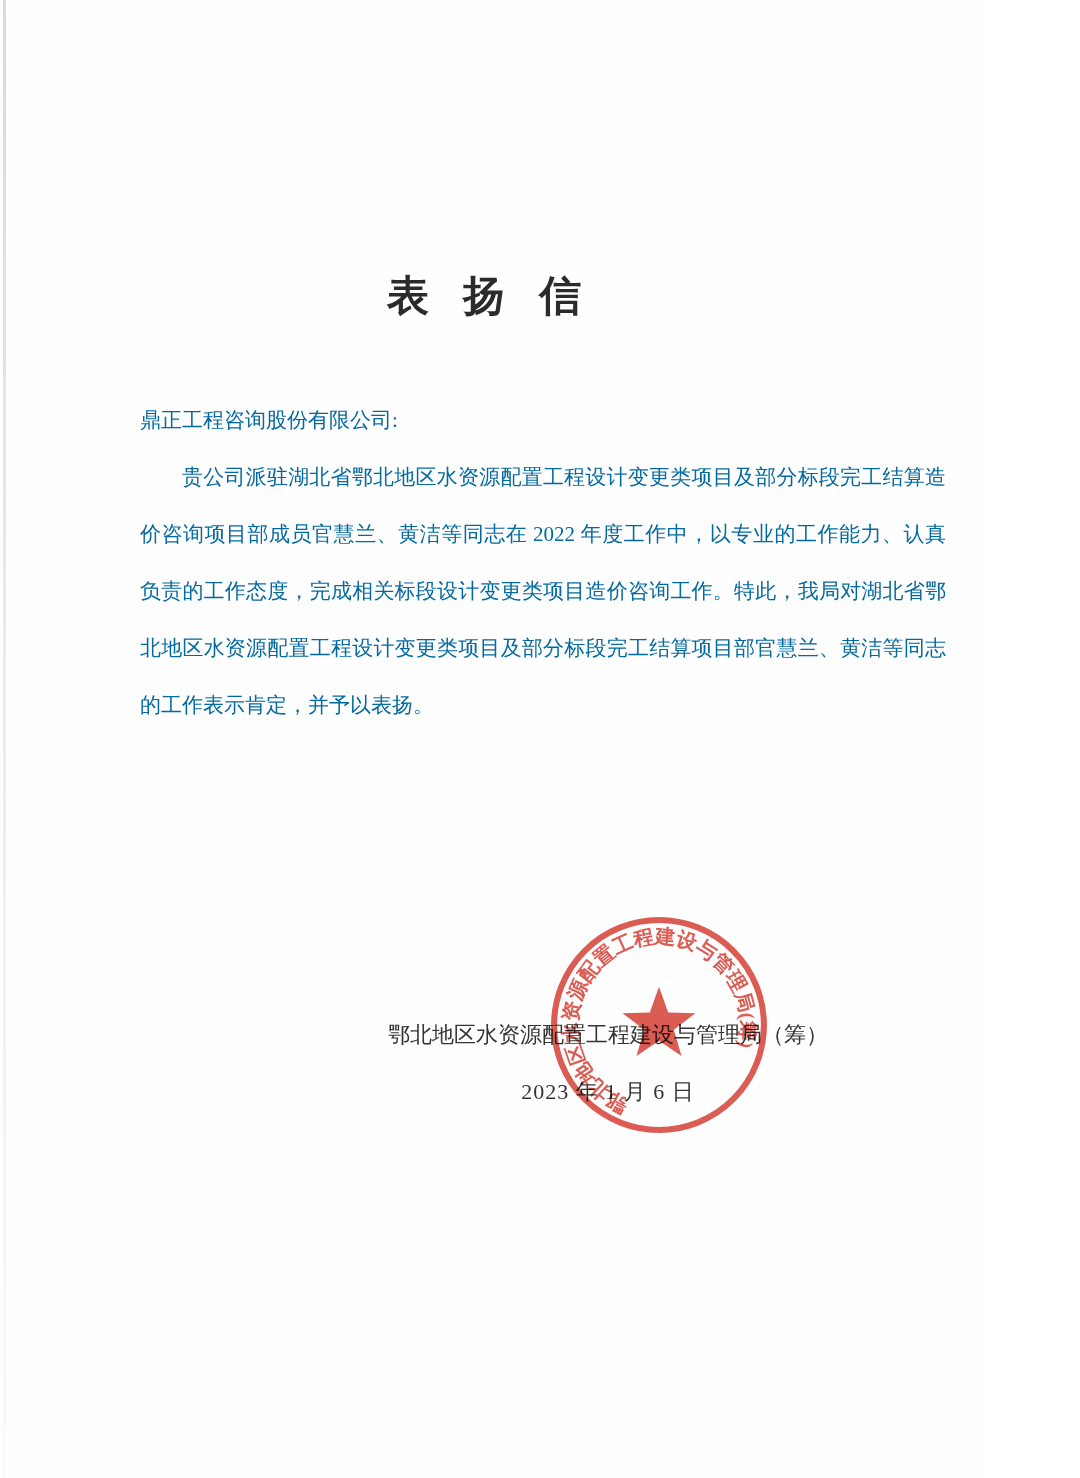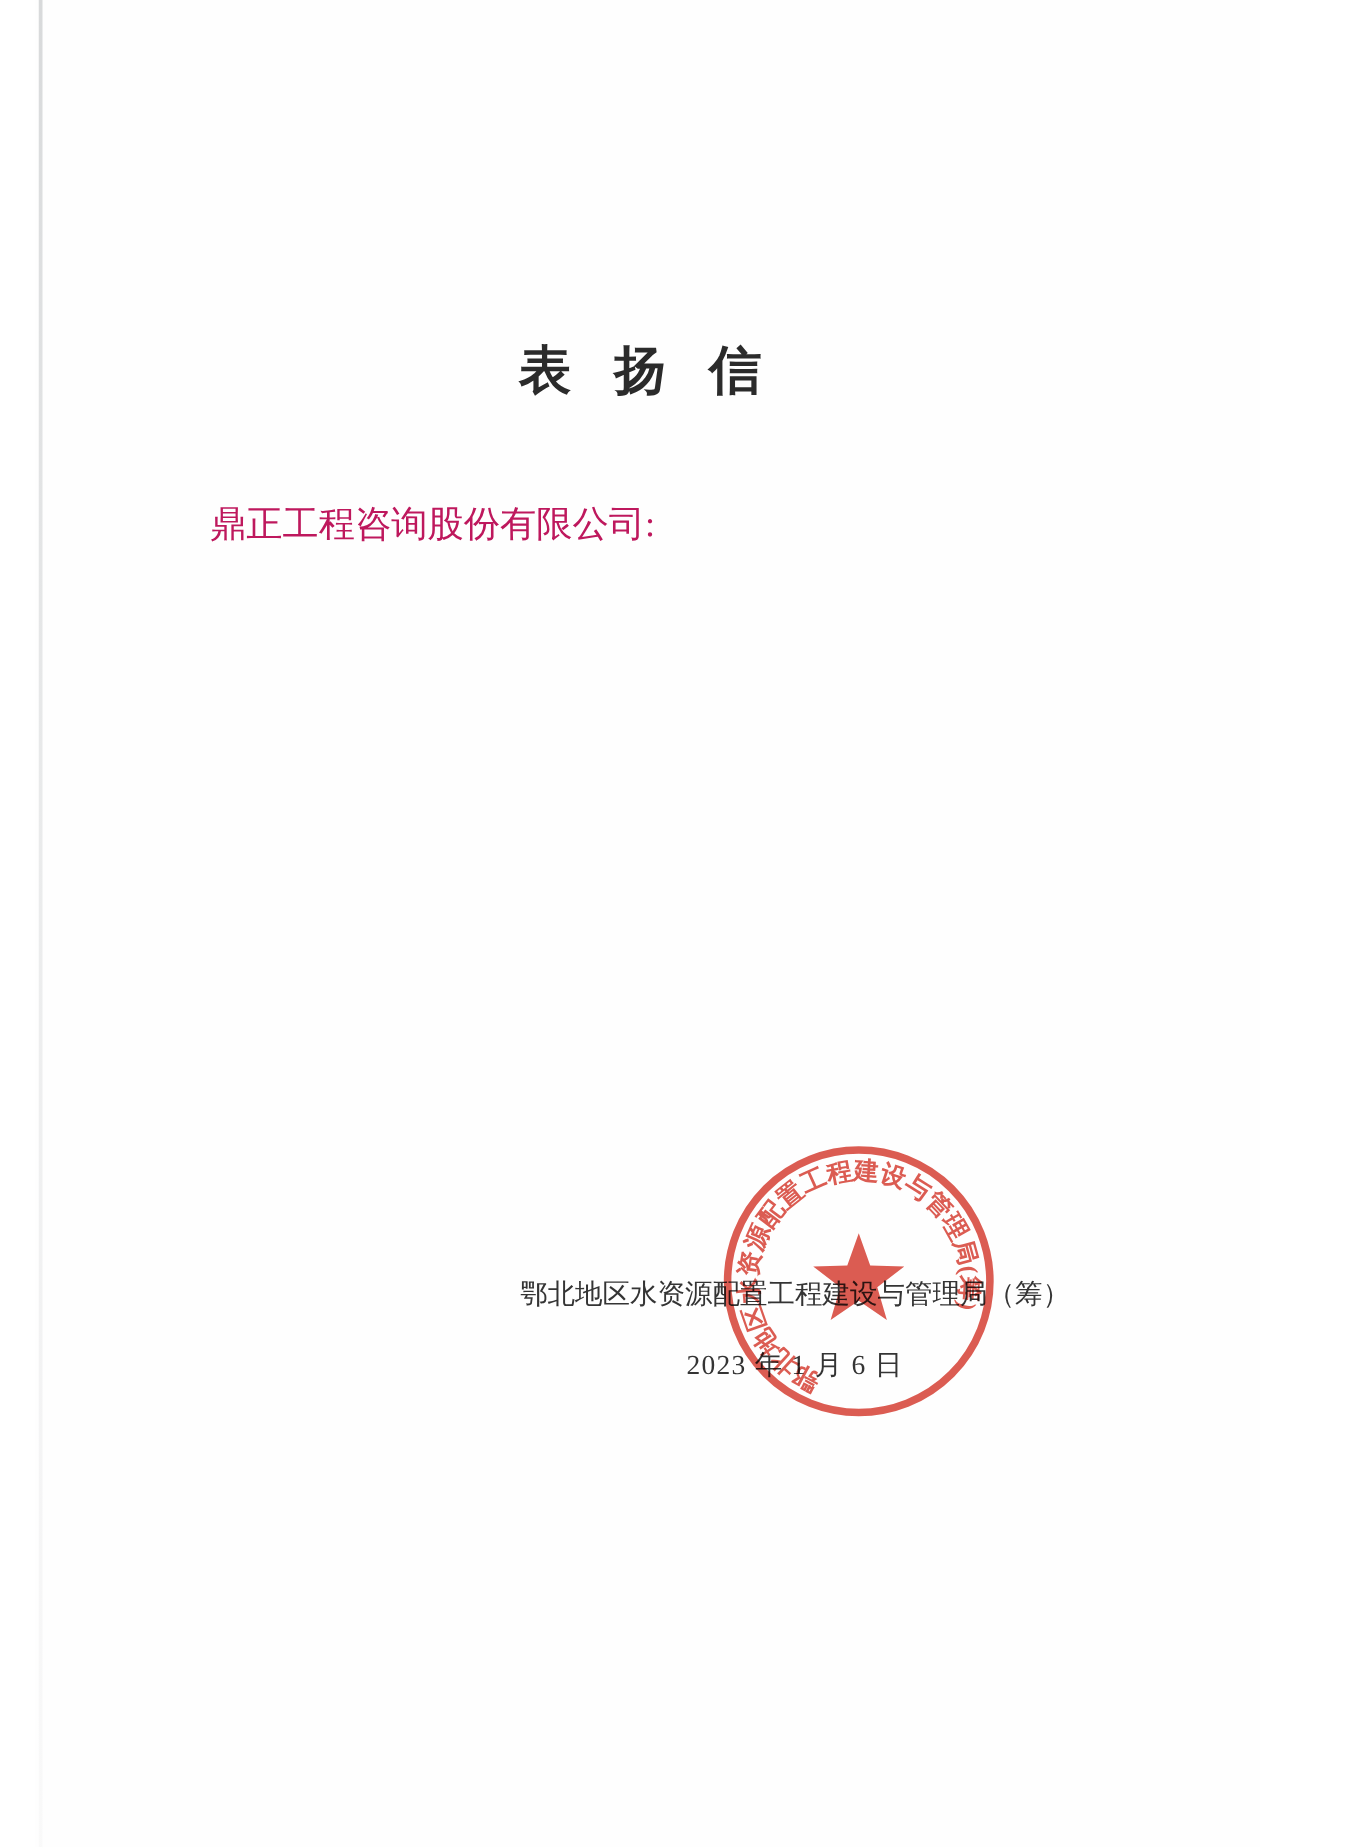--- a/index.html
+++ b/index.html
@@ -8,21 +8,20 @@
     background: #ffffff;
   }
   .page {
     position: relative;
     width: 980px;
     height: 1478px;
     background: #fefefe;
     overflow: hidden;
     font-family: "Liberation Serif", "DejaVu Serif", serif;
     color: #2f2f2f;
-    margin-left: 28px;
   }
   
   .scan-edge {
     position: absolute;
     left: 3px;
     top: 0;
     width: 3px;
     height: 100%;
     background: linear-gradient(to bottom, #b9bcbe, #d9dbdc 45%, #ededee 80%, #f6f6f6);
     opacity: 0.55;
@@ -36,25 +35,25 @@
     font-size: 42px;
     font-weight: 700;
     letter-spacing: 0.28em;
     color: #2b2b2b;
   }
   .body-text {
     position: absolute;
     left: 140px;
     top: 392px;
     width: 806px;
-    font-size: 29px;
+    font-size: 21px;
     line-height: 57px;
     text-align: justify;
     text-justify: inter-ideograph;
-    color: #be185d;
+    color: #0369a1;
   }
   .salutation {
     text-indent: 0;
   }
   .para {
     margin: 0;
     text-indent: 2em;
   }
   .signature-block {
     position: absolute;
@@ -89,20 +88,21 @@
 <body>
 
 <div class="page">
 
   <div class="scan-edge"></div>
 
   <div class="title">表 扬 信</div>
 
   <div class="body-text">
     <div class="salutation">鼎正工程咨询股份有限公司:</div>
+    <p class="para">贵公司派驻湖北省鄂北地区水资源配置工程设计变更类项目及部分标段完工结算造价咨询项目部成员官慧兰、黄洁等同志在 2022 年度工作中，以专业的工作能力、认真负责的工作态度，完成相关标段设计变更类项目造价咨询工作。特此，我局对湖北省鄂北地区水资源配置工程设计变更类项目及部分标段完工结算项目部官慧兰、黄洁等同志的工作表示肯定，并予以表扬。</p>
   </div>
 
   <div class="signature-block">
     <div class="signature-line">鄂北地区水资源配置工程建设与管理局（筹）</div>
     <div class="date-line">2023 年 1 月 6 日</div>
   </div>
 
   <svg class="seal" viewBox="0 0 224 224" aria-hidden="true">
 
     <circle cx="112" cy="112" r="104" fill="none" stroke="#d8453a" stroke-width="6"></circle>

